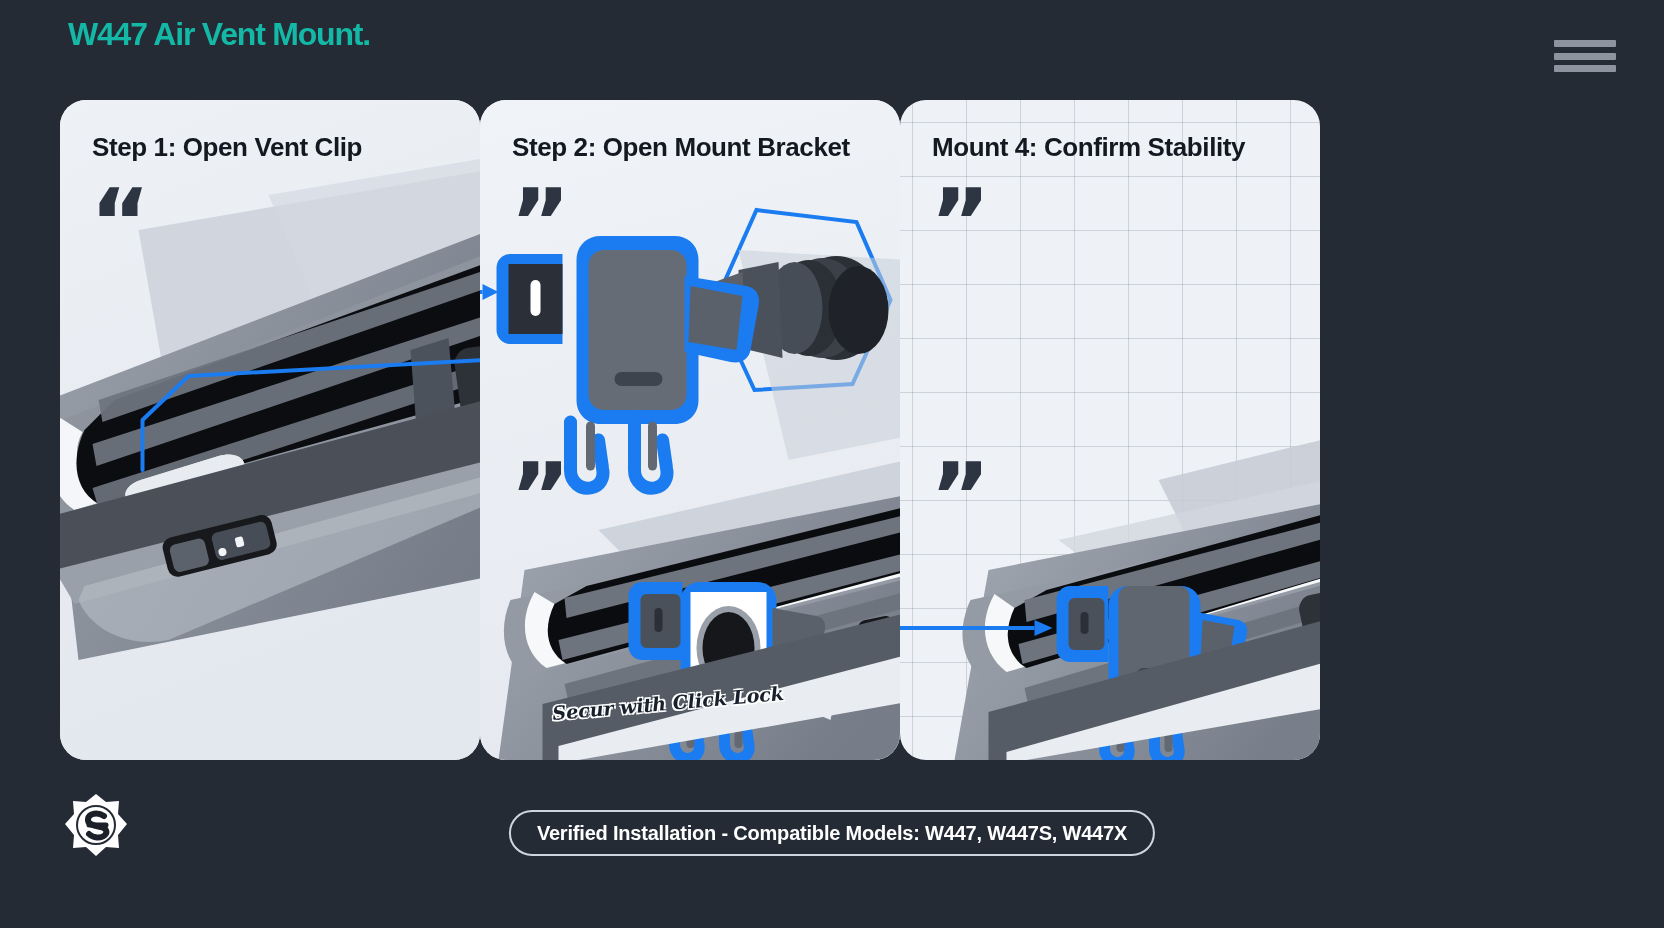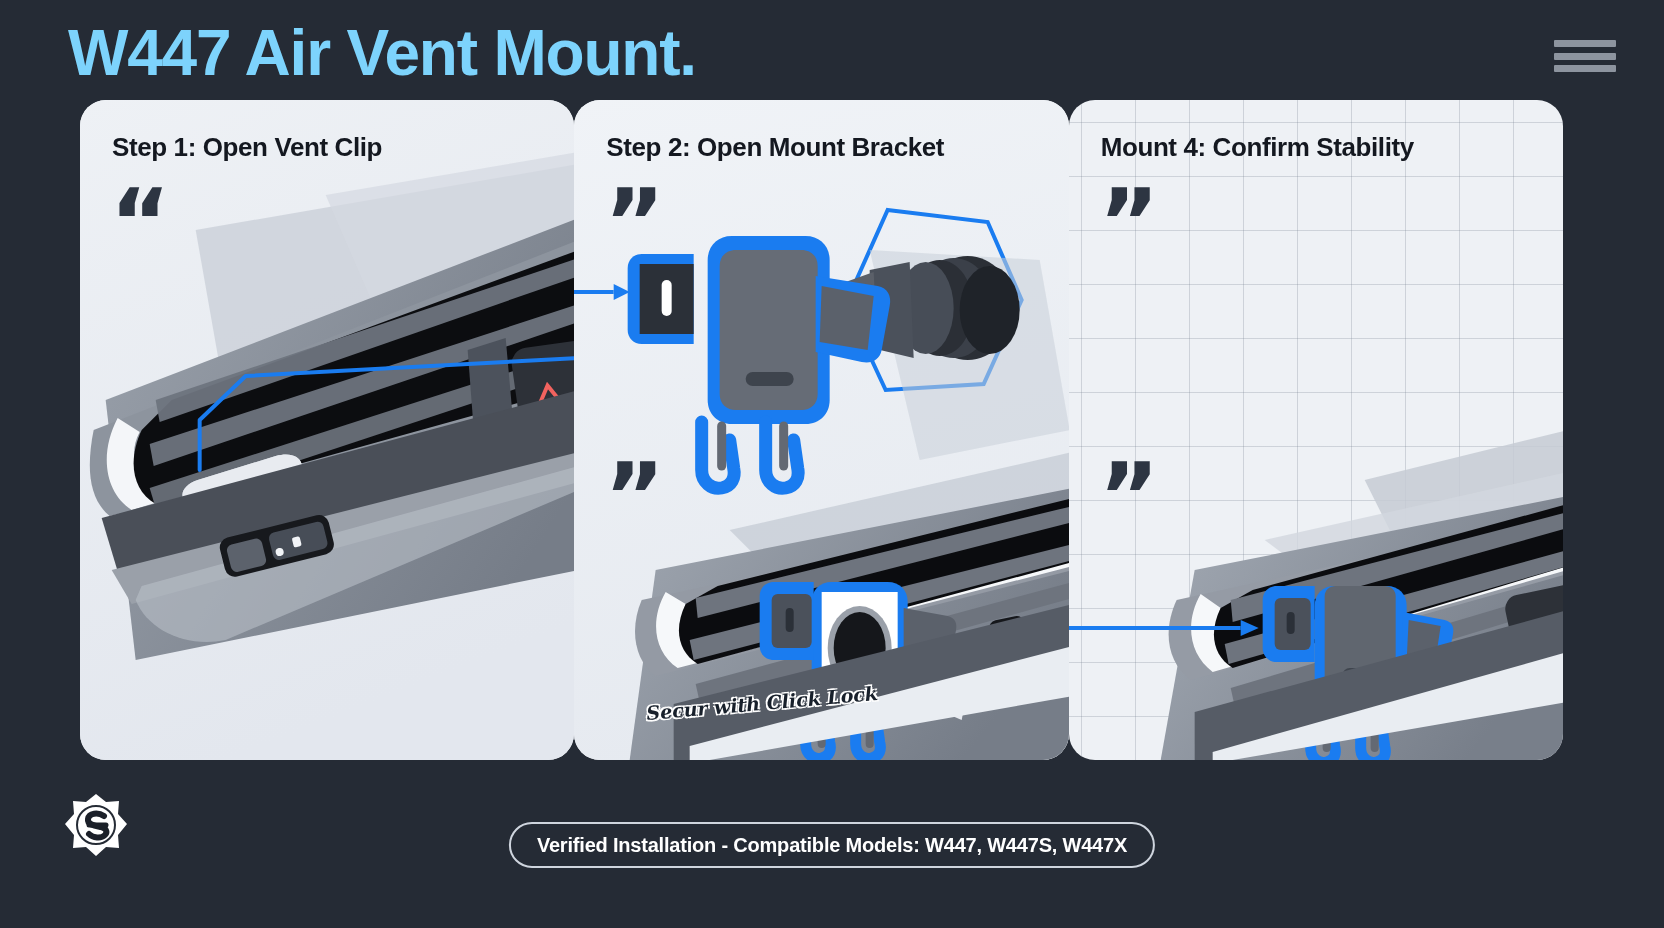--- a/index.html
+++ b/index.html
@@ -24,24 +24,24 @@
     position: absolute;
     left: 0; top: 0;
     width: 1664px;
     height: 96px;
   }
 
   .page-title {
     position: absolute;
     left: 68px;
     top: 16px;
-    font-size: 64px;
+    font-size: 32px;
     font-weight: 700;
     letter-spacing: -1.2px;
-    color: #7dd3fc;
+    color: #14b8a6;
     white-space: nowrap;
   }
 
   .menu-button {
     position: absolute;
     right: 48px;
     top: 36px;
     width: 62px;
     height: 40px;
     display: flex;
@@ -53,23 +53,23 @@
   .menu-button .bar {
     width: 100%;
     height: 7px;
     border-radius: 1px;
     background: #8d949f;
   }
 
   
   .cards {
     position: absolute;
-    left: 80px;
+    left: 60px;
     top: 100px;
-    width: 1483px;
+    width: 1260px;
     height: 660px;
     display: flex;
   }
 
   .card {
     position: relative;
     flex: 1 1 0;
     border-radius: 26px;
     background: #eef1f5;
     overflow: hidden;
@@ -144,21 +144,20 @@
     align-items: center;
     justify-content: center;
     border: 2px solid #cfd5de;
     border-radius: 24px;
     background: transparent;
     color: #ffffff;
     font-size: 20px;
     font-weight: 700;
     letter-spacing: -0.2px;
     white-space: nowrap;
-    margin-top: 12px;
   }
 
   .handwrite {
     position: absolute;
     z-index: 40;
     font-family: "DejaVu Serif", serif;
     font-style: italic;
     font-weight: 700;
     font-size: 19px;
     color: #18202b;

